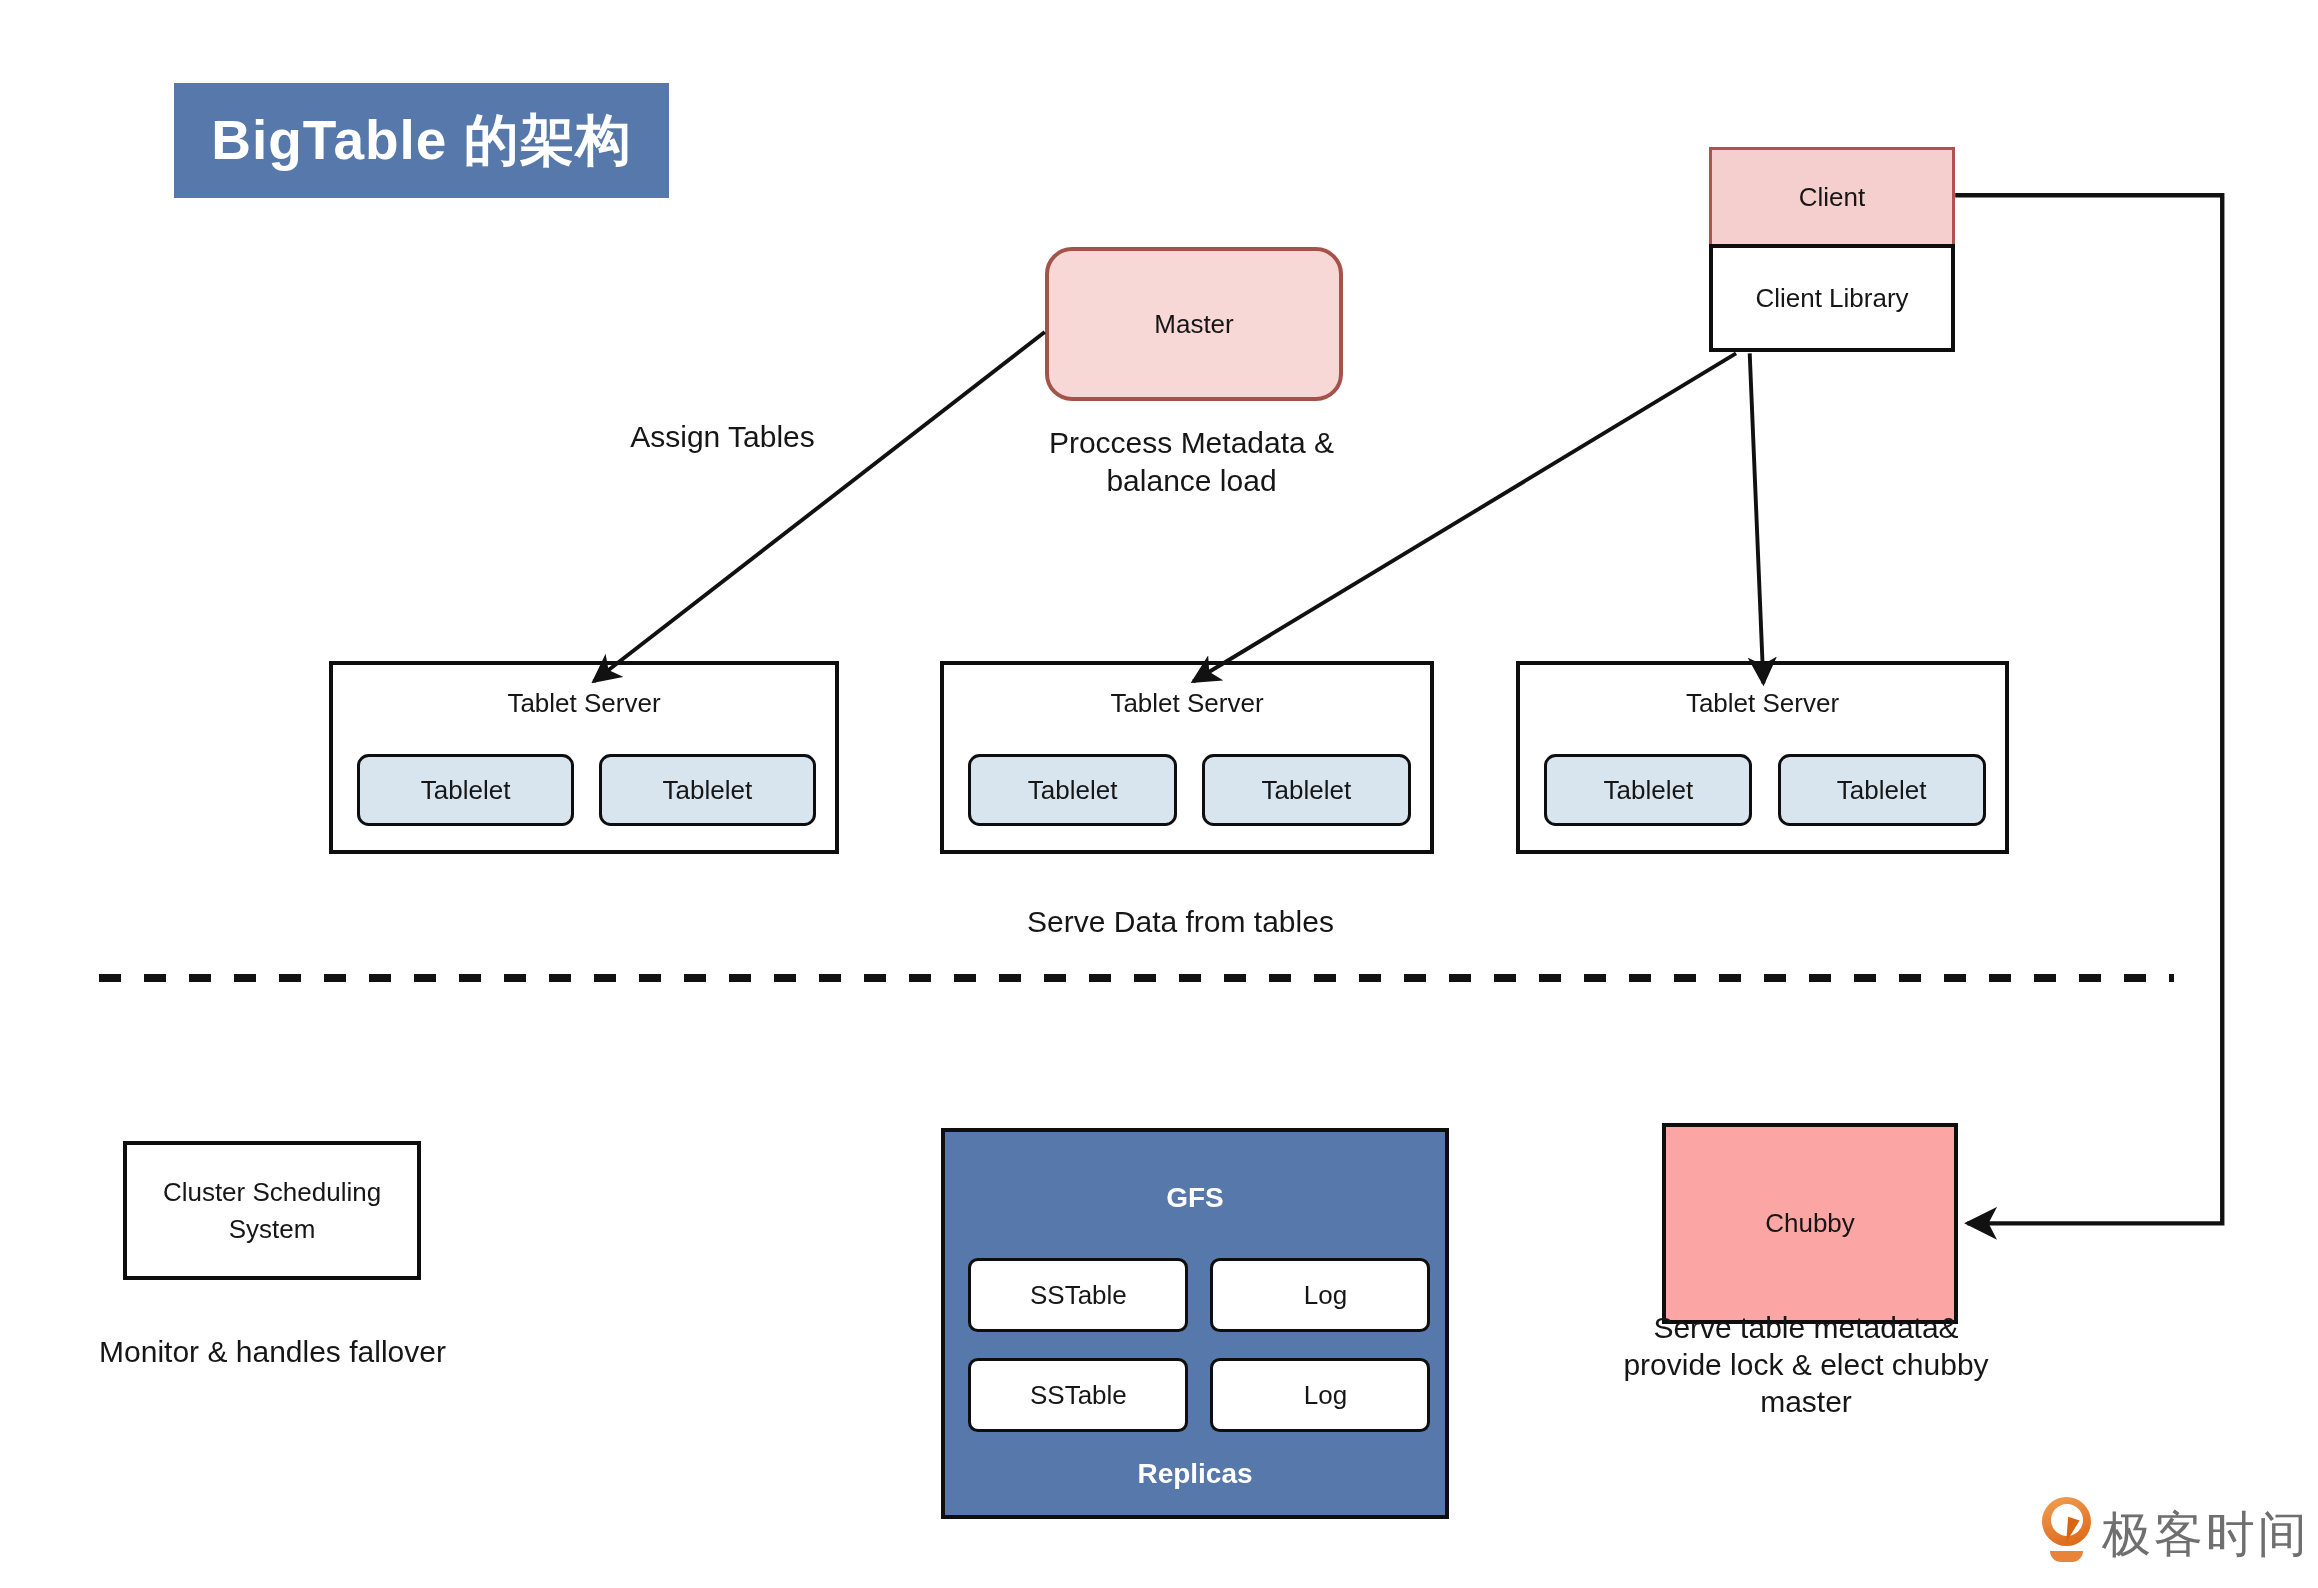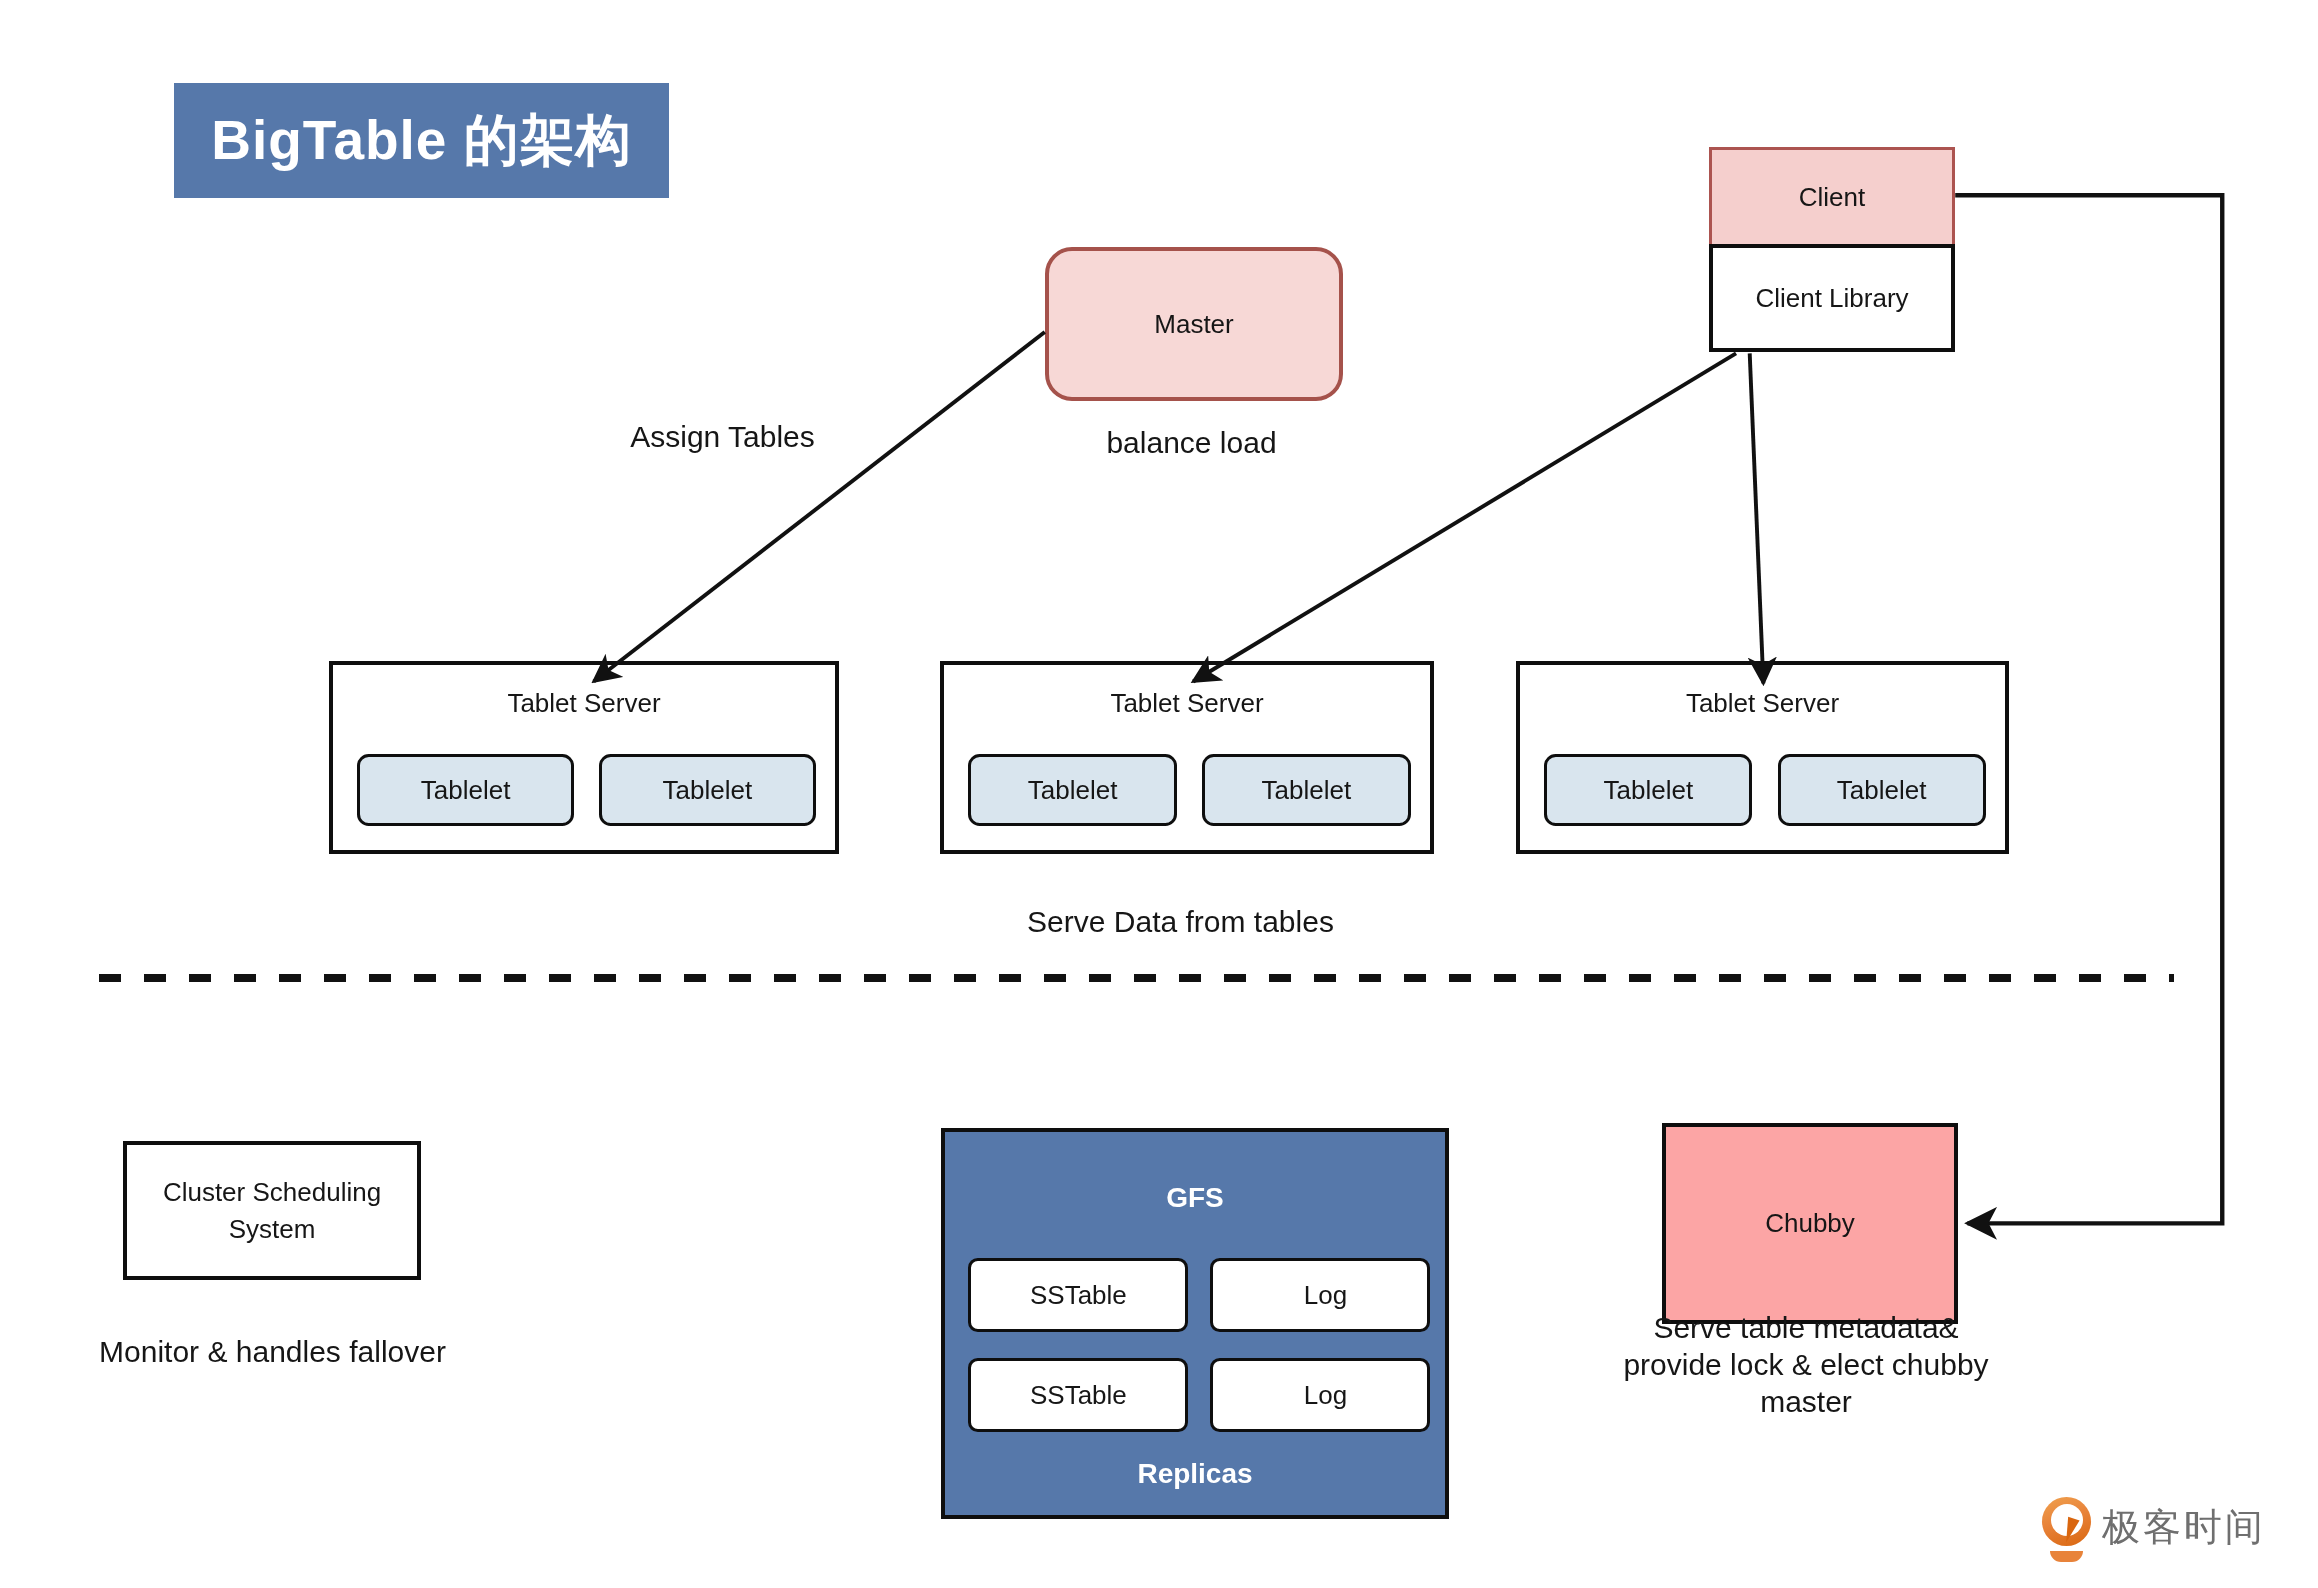--- a/index.html
+++ b/index.html
@@ -110,21 +110,21 @@
   .logo-icon{position:absolute;left:6.3px;top:5.9px;width:49px;height:49px;
     border-radius:50%;
     background:linear-gradient(160deg,#f0a14e 0%,#e8833a 45%,#d9660f 100%);}
   .logo-icon-inner{position:absolute;left:8.3px;top:7.3px;width:32px;height:32px;
     border-radius:50%;background:#ffffff;}
   .logo-needle{position:absolute;left:21.5px;top:21.5px;width:0;height:0;
     border-left:6.8px solid transparent;border-right:6.8px solid transparent;
     border-top:25.4px solid #d9660f;transform:rotate(18deg);}
   .logo-smile{position:absolute;left:14px;top:60px;width:33px;height:10.7px;
     background:#e8833a;border-radius:0 0 21.5px 21.5px;}
-  .logo-text{position:absolute;left:66px;top:10.7px;font-size:38px;color:#6f6f6f;
+  .logo-text{position:absolute;left:66px;top:10.7px;font-size:49px;color:#6f6f6f;
     font-weight:500;letter-spacing:2.9px;white-space:nowrap;}
 
   svg.wires{position:absolute;left:0;top:0;z-index:5;pointer-events:none;}
   .layer{z-index:1;}
 </style>
 </head>
 <body>
 
 <div id="canvas">
 
@@ -141,20 +141,21 @@
   </svg>
 
   <div class="abs center-flex title-box layer">
     <span>BigTable 的架构</span>
   </div>
 
   <div class="abs center-flex master-box layer">
     <span>Master</span>
   </div>
   <div class="abs txt master-caption layer">
+    <div>Proccess Metadata &amp;</div>
     <div>balance load</div>
   </div>
 
   <div class="abs txt assign-label layer">Assign Tables</div>
 
   <div class="abs center-flex client-box layer">
     <span>Client</span>
   </div>
   <div class="abs center-flex client-library-box layer">
     <span>Client Library</span>

